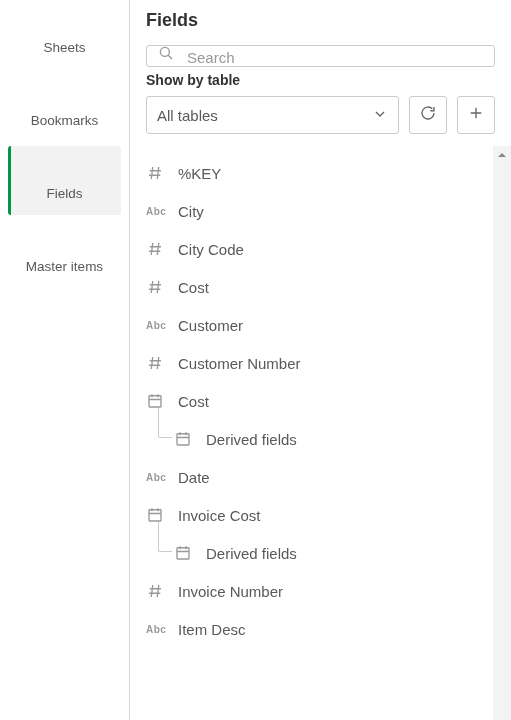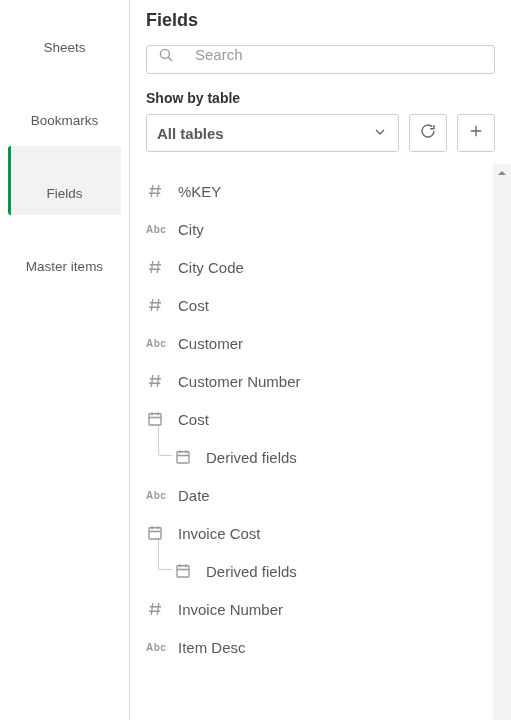--- a/index.html
+++ b/index.html
@@ -13,28 +13,28 @@
   .nav-item-wrap.active { background: #f2f2f2; }
   .nav-item-wrap.active .nav-active-bar { display: block; }
   .nav-active-bar { display: none; border-top-left-radius:3px; border-bottom-left-radius:3px;}
   .nav-item-inner { display:flex; flex-direction:column; align-items:center; padding: 14px 4px; cursor:pointer; }
   .nav-item-inner .nav-label { font-size: 13.5px; margin-top: 8px; color:#595959;}
 
   
   .main { flex: 1; display: flex; flex-direction: column; padding: 0 0 0 0; min-width:0; }
   .header { padding: 10px 16px 12px 16px; }
   .title { font-size: 18px; font-weight: 700; color:#333; }
-  .search-wrap { margin-top: 14px; position: relative; border: 1px solid #ccc; border-radius: 3px; height: 29px; display:flex; align-items:flex-start; padding: 0 10px; gap: 20px;}
+  .search-wrap { margin-top: 14px; position: relative; border: 1px solid #ccc; border-radius: 3px; height: 22px; display:flex; align-items:flex-end; padding: 0 10px; gap: 12px;}
   .search-wrap svg { width: 18px; height: 18px; stroke:#999; fill:none; stroke-width:1.8;}
   .search-input { border: none; outline: none; font-size: 15px; flex:1; background:transparent; }
   .search-input::placeholder { color:#999; }
 
-  .showby-label { font-size: 14px; font-weight: 700; margin-top: 16px; color:#333;}
+  .showby-label { font-size: 14px; font-weight: 700; margin-top: 5px; color:#333;}
   .controls-row { display:flex; gap: 10px; margin-top: 8px; align-items:center;}
-  .select { flex:1; border:1px solid #ccc; border-radius:3px; height:38px; display:flex; align-items:center; padding:0 10px; justify-content:space-between; cursor:pointer; font-size:15px; color:#595959;font-weight:bold;}
+  .select { flex:1; border:1px solid #ccc; border-radius:3px; height:38px; display:flex; align-items:center; padding:0 10px; justify-content:space-between; cursor:pointer; font-size:15px; color:#595959;}
   .icon-btn { width:38px; height:38px; border:1px solid #ccc; border-radius:3px; display:flex; align-items:center; justify-content:center; cursor:pointer; }
   .icon-btn svg { width:18px; height:18px; stroke:#666; fill:none; stroke-width:1.8;}
 
   
   .list-area { position:relative; flex:1; overflow:hidden; }
   .field-list { position:absolute; left:0; right:22px; top:0; bottom:0; overflow-y:auto; padding: 8px 4px 8px 16px;}
   .field-row { display:flex; align-items:center; gap: 10px; height:38px; cursor:pointer;}
   .field-row.child { padding-left: 28px; position:relative;}
   .connector { position:absolute; left:12px; top:-12px; width:14px; height:30px; border-left:1px solid #ccc; border-bottom:1px solid #ccc; border-bottom-left-radius:2px;}
   .type-ico { width:22px; display:flex; justify-content:flex-start; color:#999; font-size:10px; font-weight:700;}

